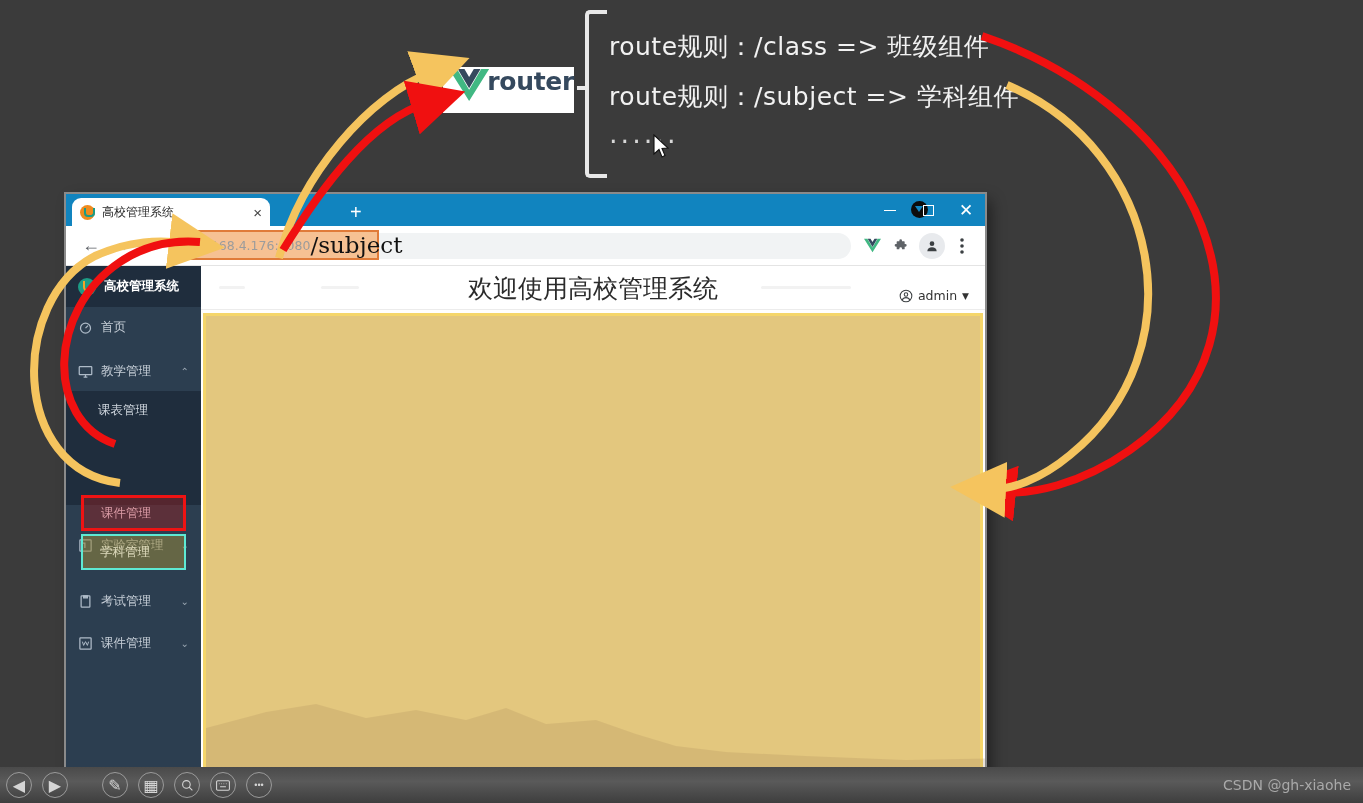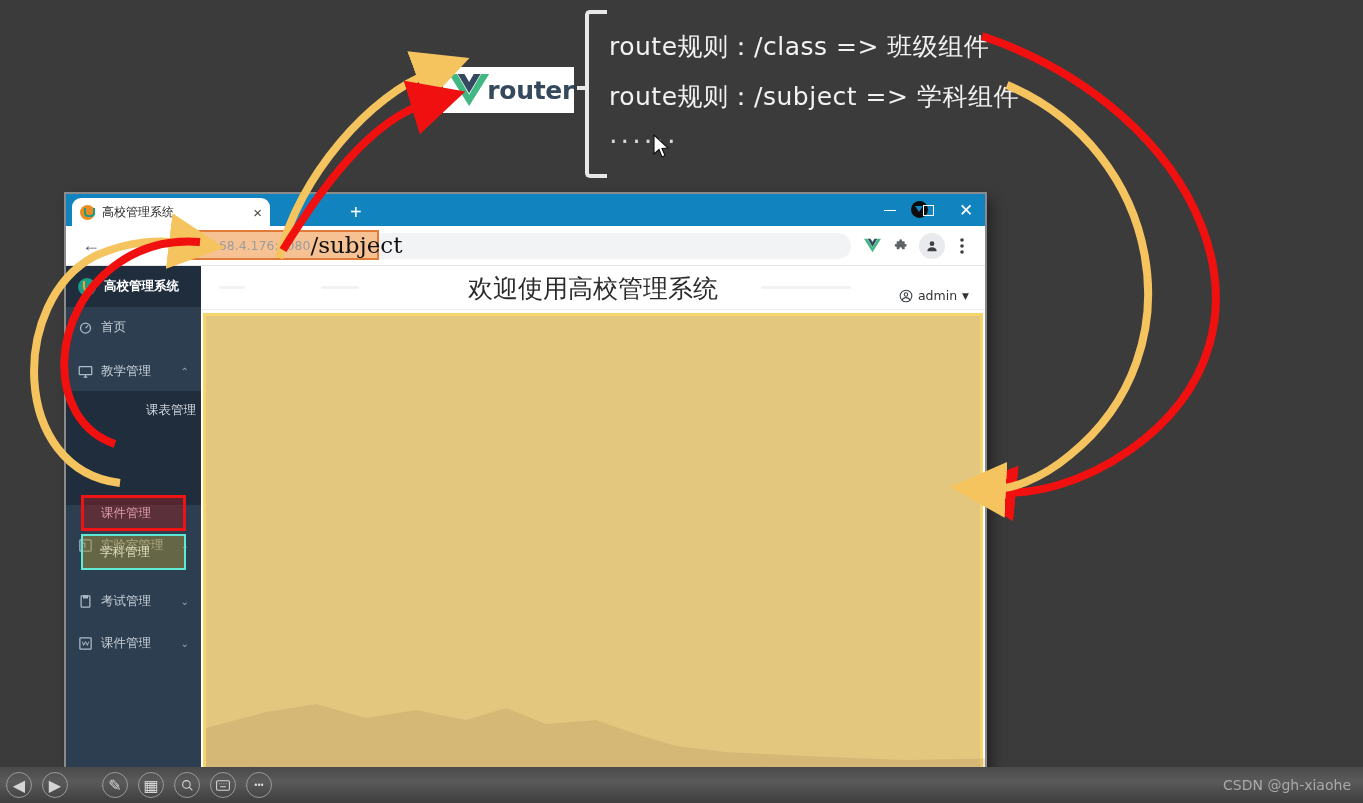--- a/index.html
+++ b/index.html
@@ -32,21 +32,21 @@
   .anno-line.l1 { top: 22px; }
   .anno-line.l2 { top: 72px; }
   .anno-line.l3 { top: 118px; font-size: 27px; letter-spacing: 3px; color: #d8d8d8; }
 
   
   .cursor { position: absolute; left: 653px; top: 134px; width: 16px; height: 25px; }
 
   
   .vuerouter {
     position: absolute; left: 443px; top: 67px; width: 131px; height: 46px;
-    background: #ffffff; display: flex; align-items: center; padding-left: 6px;
+    background: #ffffff; display: flex; padding-left: 6px;
   }
   .vuerouter .vlogo { width: 42px; height: 36px; }
   .vuerouter .vtext {
     font-size: 25px; font-weight: bold; color: #35495e;
     font-family: "DejaVu Sans", sans-serif; margin-left: -2px; letter-spacing: -0.3px;
   }
 
   
   .browser {
     position: absolute; left: 66px; top: 194px; width: 919px; height: 591px;
@@ -135,21 +135,21 @@
     font-size:12.5px; font-family:"DejaVu Sans",sans-serif; position:relative;
   }
   .menu-item.group { margin-top: 4px; }
   .menu-item .mi-icon { width:15px; height:15px; margin-right:8px; flex:0 0 auto; }
   .menu-item .chev { position:absolute; right:12px; font-size:10px; color:#9aa6b2; }
   .sub-item {
     height:38px; display:flex; align-items:center; padding-left:32px;
     color:#cfd6de; font-size:12.5px; font-family:"DejaVu Sans",sans-serif;
     background:#1f2d3d;
   }
-  .subgroup { background:#1f2d3d;padding-left:48px; }
+  .subgroup { background:#1f2d3d; }
 
   
   .hl-red {
     position:absolute; left:15px; top:229px; width:105px; height:36px;
     border:3px solid #ef1313; background:rgba(150,30,30,0.45); z-index:6;
     display:flex; align-items:center; padding-left:17px;
     color:#d99aa4; font-size:12.5px; font-family:"DejaVu Sans",sans-serif;
   }
   .hl-yellow {
     position:absolute; left:15px; top:268px; width:105px; height:36px;

